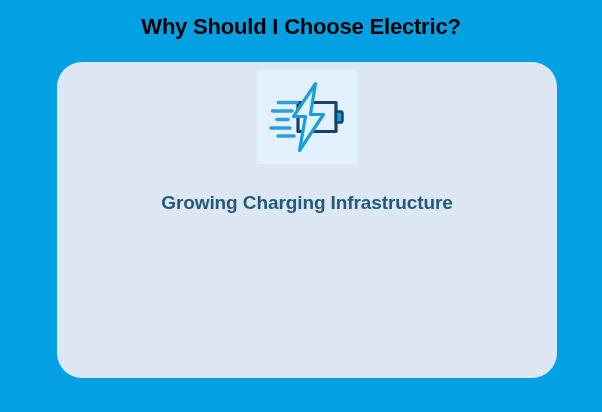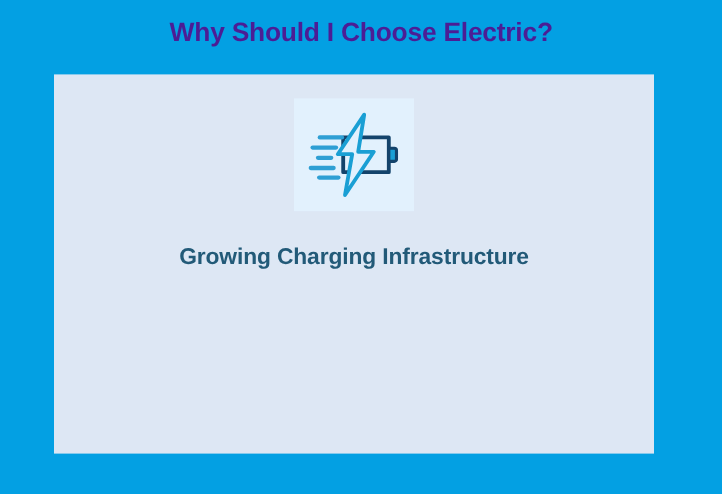--- a/index.html
+++ b/index.html
@@ -15,38 +15,39 @@
     position: relative;
   }
 
   
   .page-title {
     position: absolute;
     top: 14px;
     left: 0;
     width: 602px;
     text-align: center;
-    color: #4c1d95;
+    color: #000000;
     font-size: 22px;
     font-weight: bold;
     letter-spacing: -0.2px;
     line-height: 26px;
     white-space: nowrap;
   }
 
   
   .card {
     position: absolute;
-    left: 45px;
+    left: 57px;
     top: 62px;
     width: 500px;
     height: 316px;
     background: #dde7f4;
     box-sizing: border-box;
-    padding-top: 20px;
+    padding-top: 8px;
+    border-radius: 25px;
   }
 
   
   .icon-tile {
     width: 100px;
     height: 94px;
     margin: 0 auto;
     background: #e2f1fd;
     display: flex;
     align-items: center;

